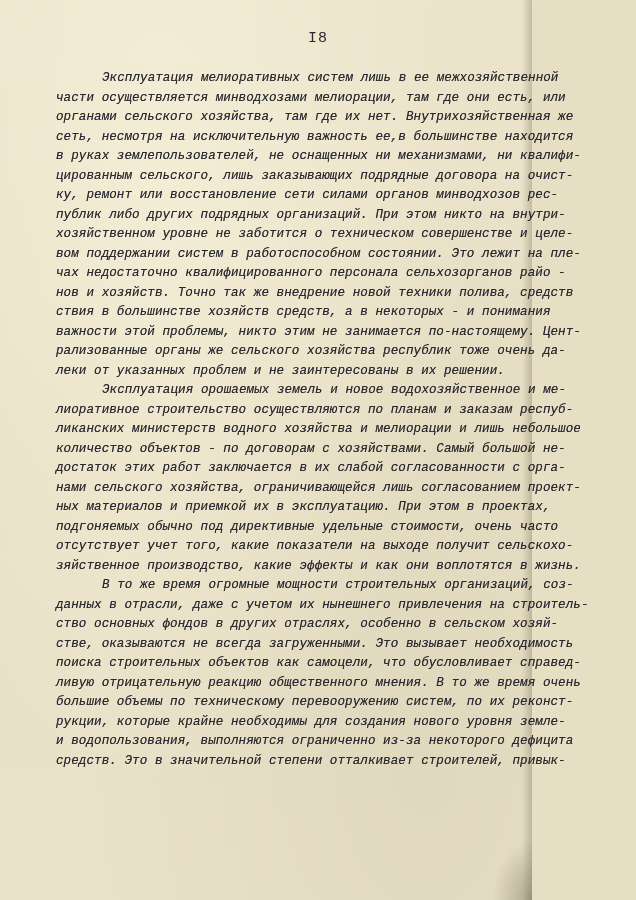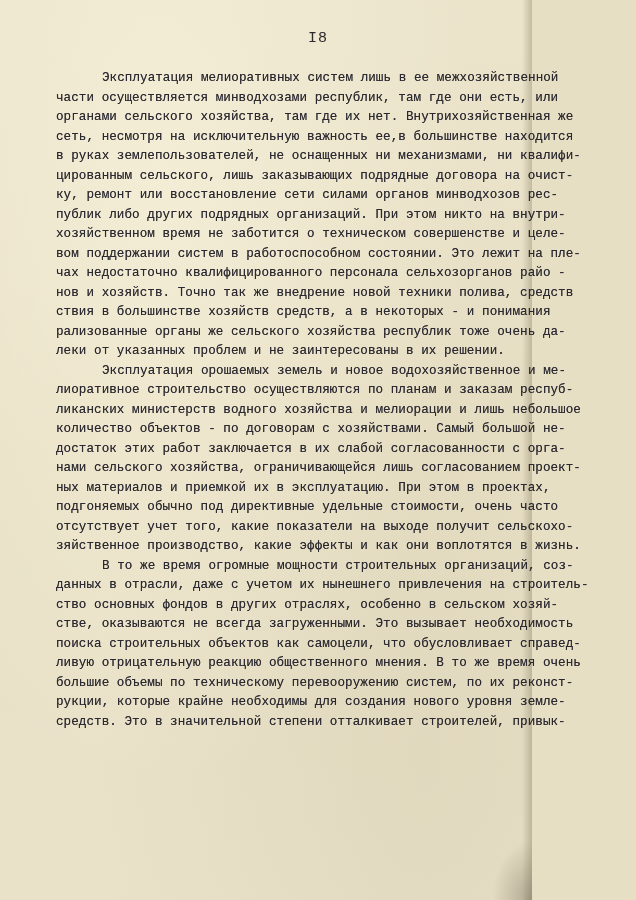--- a/index.html
+++ b/index.html
@@ -23,21 +23,21 @@
     .edge-bottom-right {
       position: absolute; right: 0; bottom: 0; width: 40px; height: 60px;
       background: radial-gradient(ellipse at 100% 100%, rgba(110,100,80,0.45), rgba(110,100,80,0) 70%);
     }
     .page-number {
       position: absolute; top: 30px; left: 0; width: 636px;
       text-align: center;
       font-size: 15px; color: #2c2a2c; letter-spacing: 1px;
     }
     .text {
-      position: absolute; top: 69px; left: 56px; width: 570px;
+      position: absolute; top: 69px; left: 56px; width: 570px; font-style: italic;
     }
     .line {
       height: 19.5px; line-height: 19.5px;
       font-size: 12.6px; color: #2a2830;
       white-space: pre; letter-spacing: 0.05px;
       text-shadow: 0 0 0.4px rgba(30,28,35,0.6);
     }
     .indent { padding-left: 46px; }
   </style>
 </head>
@@ -45,32 +45,33 @@
 
 <div class="page">
   <div class="edge-right"></div>
   <div class="edge-bottom-right"></div>
 
   <div class="page-number">I8</div>
 
   <div class="text">
     <div>
       <div class="line indent">Эксплуатация мелиоративных систем лишь в ее межхозяйственной</div>
-      <div class="line">части осуществляется минводхозами республик, там где они есть, или</div>
+      <div class="line">части осуществляется минводхозами мелиорации, там где они есть, или</div>
       <div class="line">органами сельского хозяйства, там где их нет. Внутрихозяйственная же</div>
       <div class="line">сеть, несмотря на исключительную важность ее,в большинстве находится</div>
       <div class="line">в руках землепользователей, не оснащенных ни механизмами, ни квалифи-</div>
       <div class="line">цированным сельского, лишь заказывающих подрядные договора на очист-</div>
       <div class="line">ку, ремонт или восстановление сети силами органов минводхозов рес-</div>
       <div class="line">публик либо других подрядных организаций. При этом никто на внутри-</div>
-      <div class="line">хозяйственном время не заботится о техническом совершенстве и целе-</div>
+      <div class="line">хозяйственном уровне не заботится о техническом совершенстве и целе-</div>
       <div class="line">вом поддержании систем в работоспособном состоянии. Это лежит на пле-</div>
       <div class="line">чах недостаточно квалифицированного персонала сельхозорганов райо -</div>
       <div class="line">нов и хозяйств. Точно так же внедрение новой техники полива, средств</div>
       <div class="line">ствия в большинстве хозяйств средств, а в некоторых - и понимания</div>
+      <div class="line">важности этой проблемы, никто этим не занимается по-настоящему. Цент-</div>
       <div class="line">рализованные органы же сельского хозяйства республик тоже очень да-</div>
       <div class="line">леки от указанных проблем и не заинтересованы в их решении.</div>
     </div>
     <div>
       <div class="line indent">Эксплуатация орошаемых земель и новое водохозяйственное и ме-</div>
       <div class="line">лиоративное строительство осуществляются по планам и заказам респуб-</div>
       <div class="line">ликанских министерств водного хозяйства и мелиорации и лишь небольшое</div>
       <div class="line">количество объектов - по договорам с хозяйствами. Самый большой не-</div>
       <div class="line">достаток этих работ заключается в их слабой согласованности с орга-</div>
       <div class="line">нами сельского хозяйства, ограничивающейся лишь согласованием проект-</div>
@@ -81,16 +82,17 @@
     </div>
     <div>
       <div class="line indent">В то же время огромные мощности строительных организаций, соз-</div>
       <div class="line">данных в отрасли, даже с учетом их нынешнего привлечения на строитель-</div>
       <div class="line">ство основных фондов в других отраслях, особенно в сельском хозяй-</div>
       <div class="line">стве, оказываются не всегда загруженными. Это вызывает необходимость</div>
       <div class="line">поиска строительных объектов как самоцели, что обусловливает справед-</div>
       <div class="line">ливую отрицательную реакцию общественного мнения. В то же время очень</div>
       <div class="line">большие объемы по техническому перевооружению систем, по их реконст-</div>
       <div class="line">рукции, которые крайне необходимы для создания нового уровня земле-</div>
+      <div class="line">и водопользования, выполняются ограниченно из-за некоторого дефицита</div>
       <div class="line">средств. Это в значительной степени отталкивает строителей, привык-</div>
     </div>
   </div>
 </div>
 
 </body></html>

